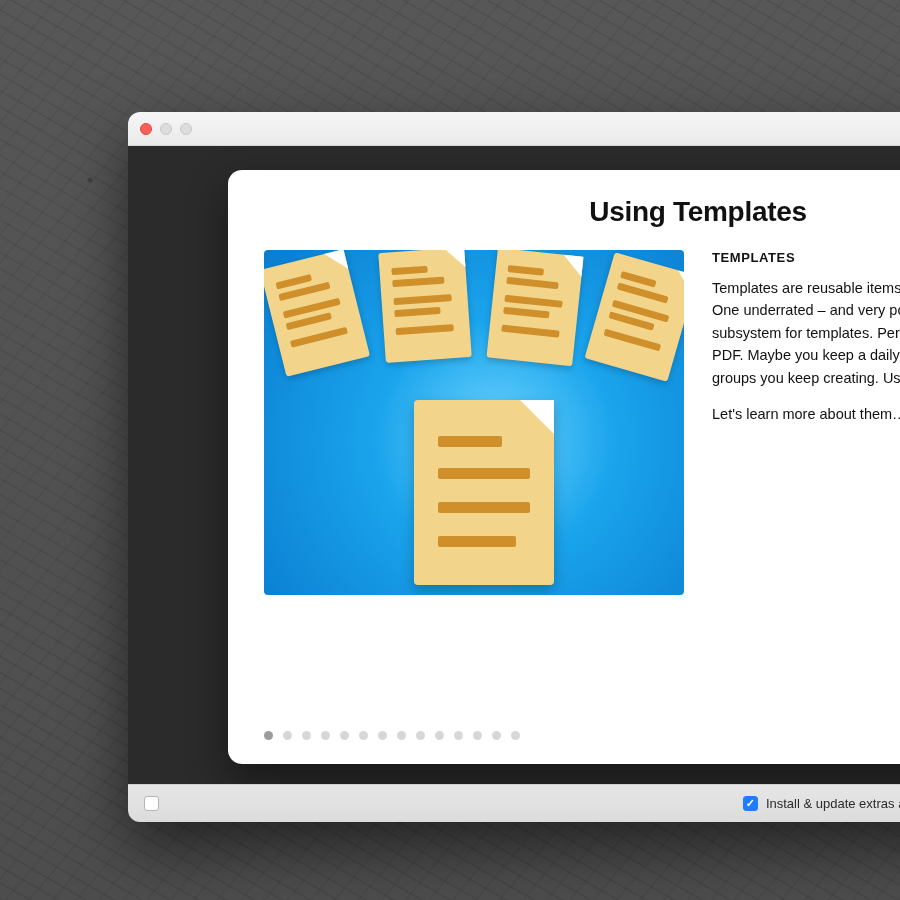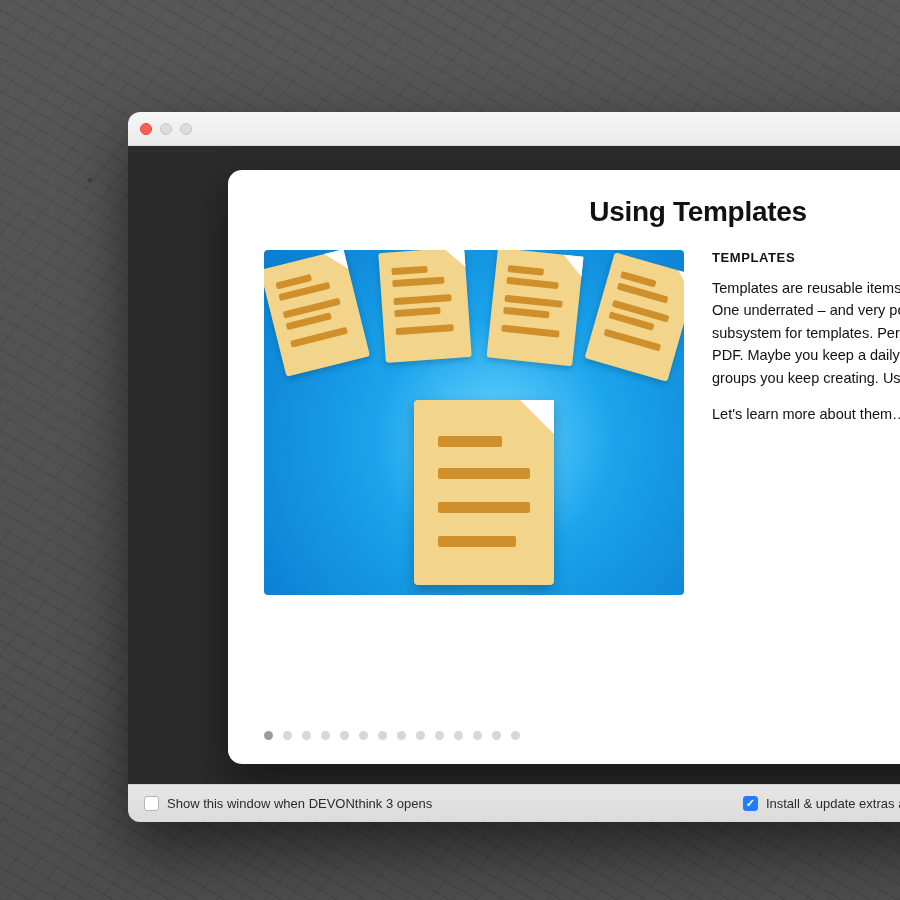--- a/index.html
+++ b/index.html
@@ -319,20 +319,19 @@
           <div class="dot"></div>
           <div class="dot"></div>
           <div class="dot"></div>
         </div>
     </div>
 
   </div>
 
   <div class="footer">
     <span id="chk-show" class="chk"></span>
-    <label>Show this window when DEVONthink 3 opens</label>
     <div class="spacer"></div>
     <span id="chk-auto" class="chk checked"></span>
     <label>Install &amp; update extras automatically</label>
     <div style="width:30px"></div>
   </div>
 
 </div>
 
 </body></html>

